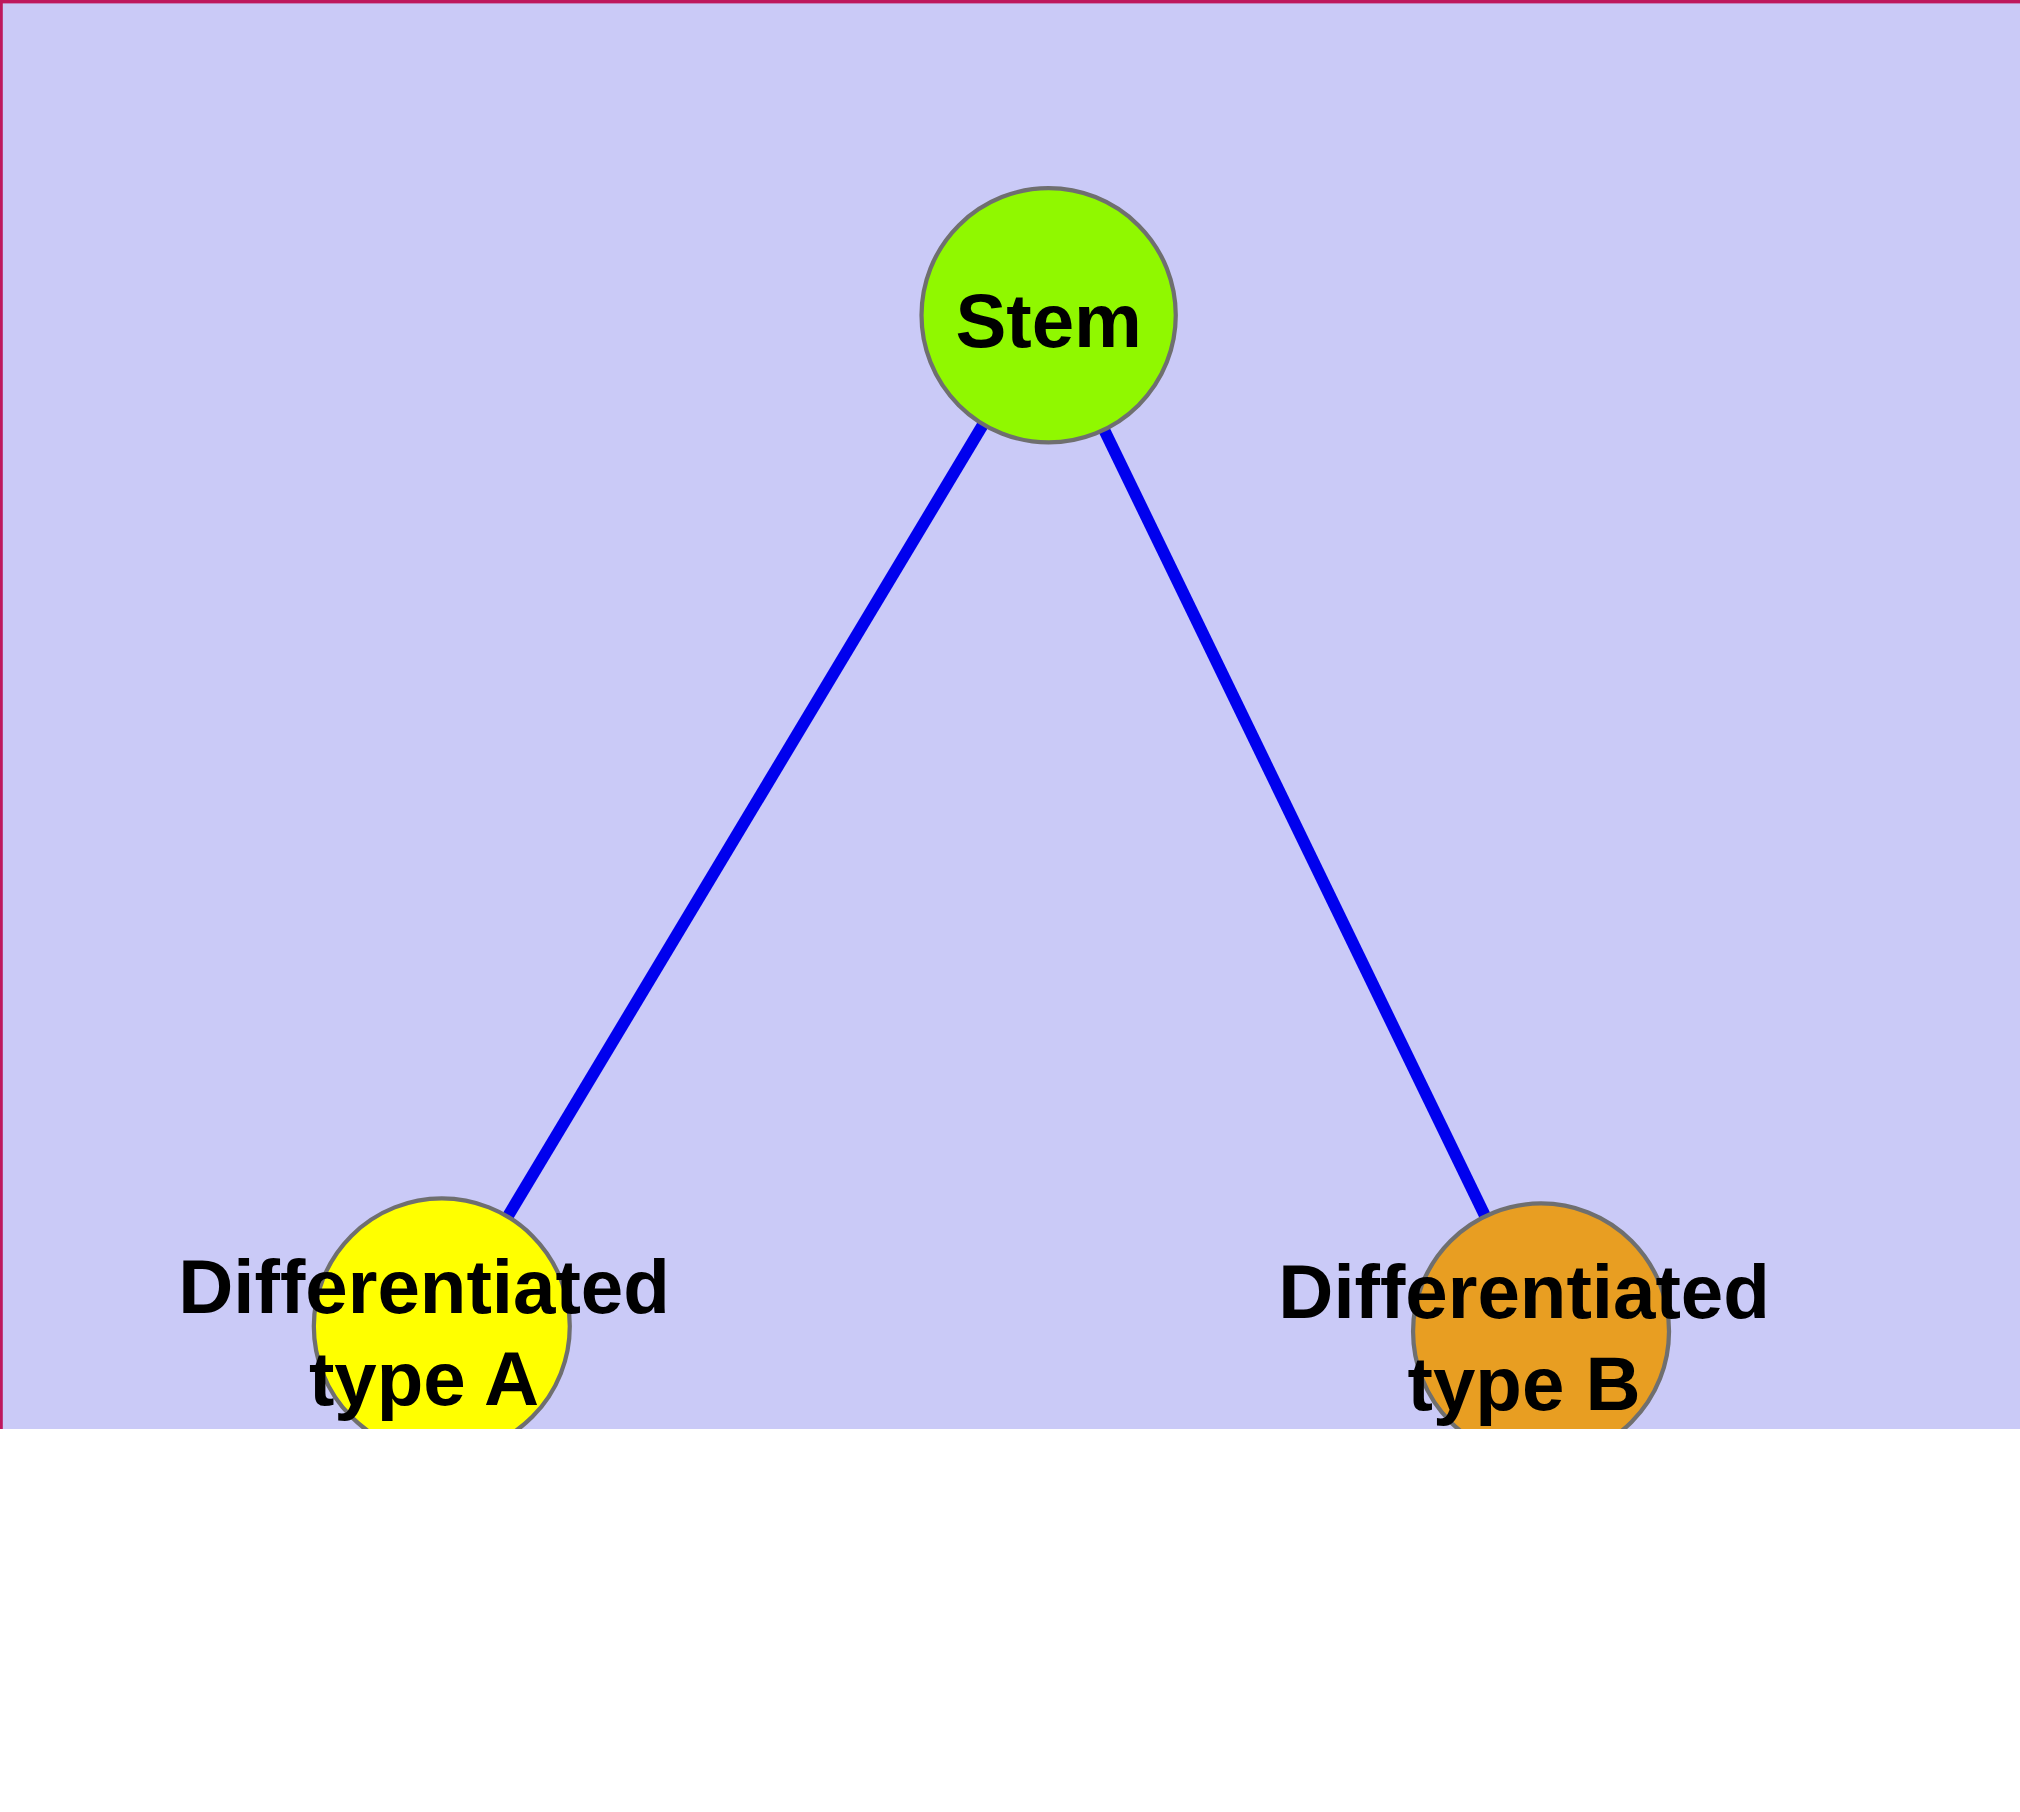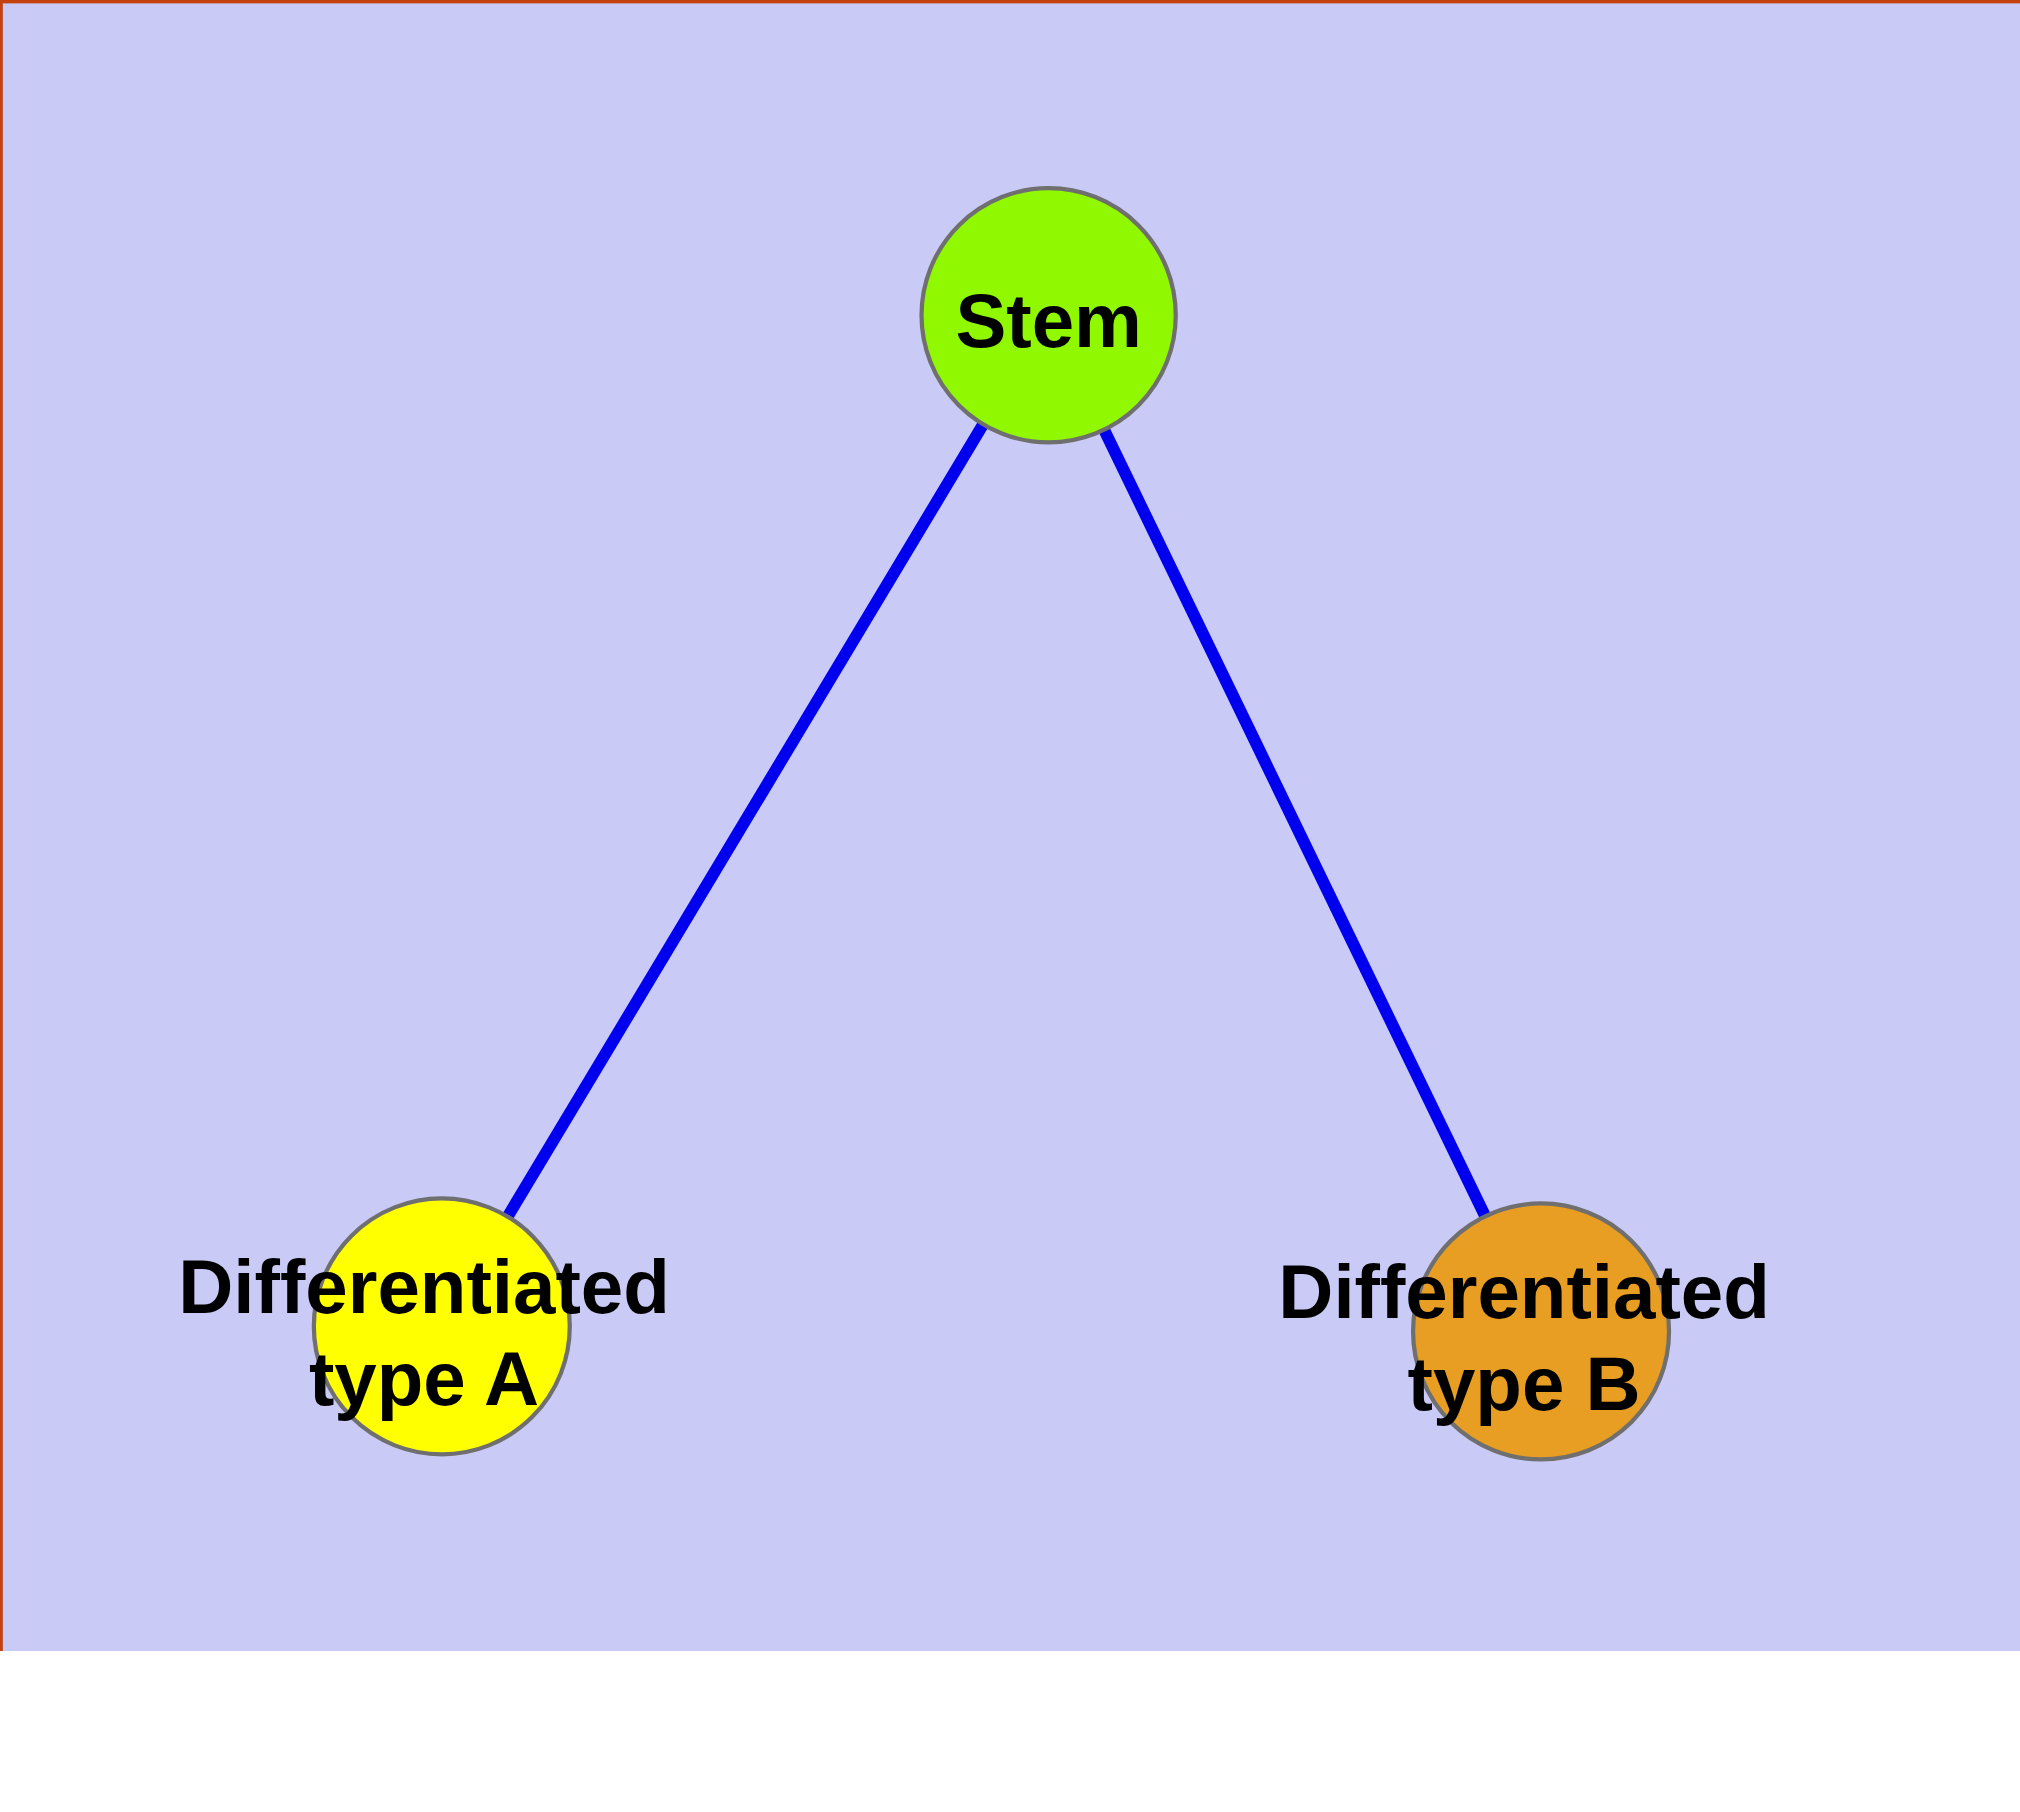--- a/index.html
+++ b/index.html
@@ -3,22 +3,22 @@
 <meta charset="utf-8">
 <style>
   html, body {
     margin: 0;
     padding: 0;
     background: #ffffff;
   }
   #screen {
     position: relative;
     width: 2021px;
-    height: 1651px;
-    background: #c2410c;
+    height: 1429px;
+    background: #be185d;
     overflow: hidden;
     font-family: "Liberation Sans", sans-serif;
   }
   #diagram-svg {
     position: absolute;
     left: 0;
     top: 0;
     width: 2021px;
     height: 1812px;
     display: block;

